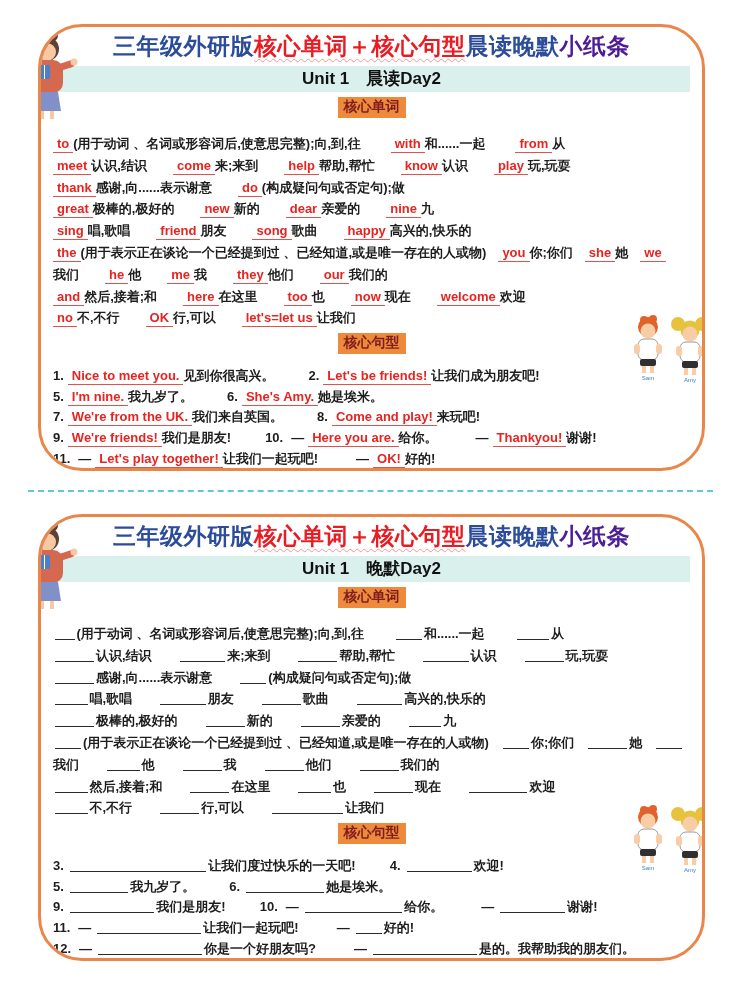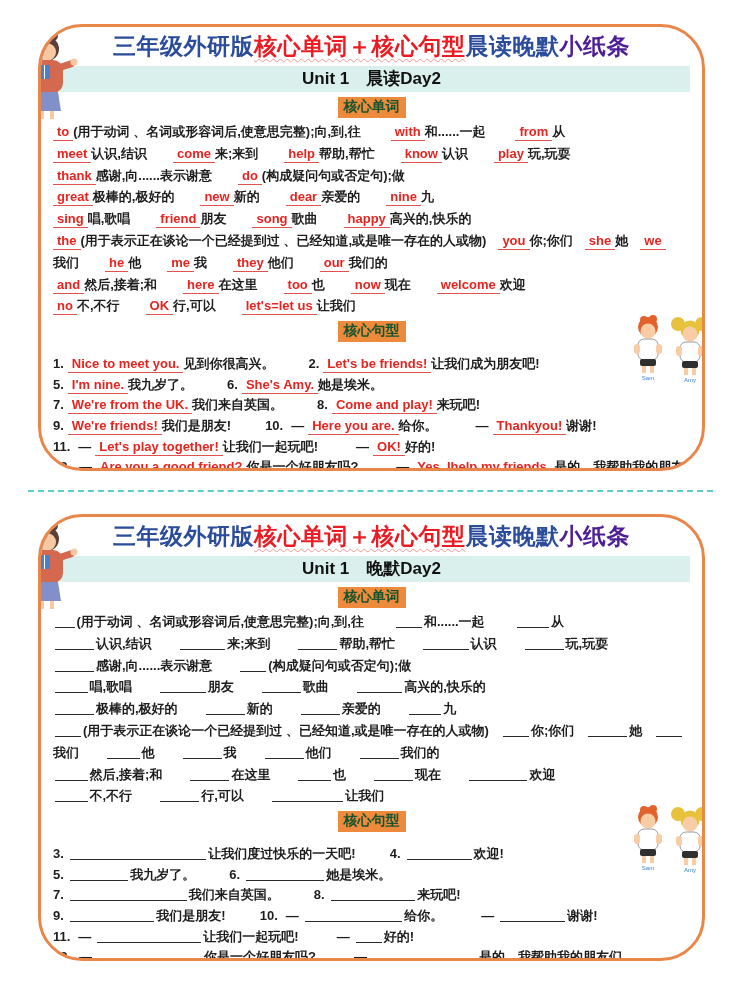--- a/index.html
+++ b/index.html
@@ -30,24 +30,24 @@
     text-decoration-line:underline;text-decoration-style:wavy;
     text-decoration-color:#f09a94;text-decoration-thickness:1px;
     text-underline-offset:4px;
   }
   .unit-banner{
     margin:5px 0 0 0;height:26px;line-height:26px;background:#daf0ec;
     text-align:center;font-size:17px;font-weight:bold;color:#111;
   }
   .badge{
     width:fit-content;margin:5px auto 0 auto;background:#ed8a3c;
-    font-size:14px;font-weight:bold;color:#14532d;padding:1px 6px 2px 6px;
+    font-size:14px;font-weight:bold;color:#7f1d1d;padding:1px 6px 2px 6px;
   }
   .badge.b2{margin-top:4px;}
-  .word-lines{margin-top:3px;}
+  .word-lines{margin-top:15px;}
   .wline{line-height:20.8px;white-space:nowrap;}
   .witem{margin-right:26px;}
   .word-lines .wline:nth-child(6) .witem{margin-right:12px;}
   .word-lines .wline:nth-child(1) .witem{margin-right:30px;}
   .sentence-lines{margin-top:11px;}
   .sline{line-height:19.6px;white-space:nowrap;}
   .sitem{margin-right:34px;}
   .wen,.sen{
     color:#e62420;font-weight:bold;font-size:13px;
     border-bottom:1.6px solid #e0524d;padding:0 4px 1px 4px;
@@ -163,21 +163,20 @@
       <div class="wline"><span class="witem"><span class="blank" style="width: 39px;"></span><span class="wzh">极棒的,极好的</span></span><span class="witem"><span class="blank" style="width: 39px;"></span><span class="wzh">新的</span></span><span class="witem"><span class="blank" style="width: 39px;"></span><span class="wzh">亲爱的</span></span><span class="witem"><span class="blank" style="width: 32.5px;"></span><span class="wzh">九</span></span></div>
       <div class="wline"><span class="witem"><span class="blank" style="width: 26px;"></span><span class="wzh">(用于表示正在谈论一个已经提到过 、已经知道,或是唯一存在的人或物)</span></span><span class="witem"><span class="blank" style="width: 26px;"></span><span class="wzh">你;你们</span></span><span class="witem"><span class="blank" style="width: 39px;"></span><span class="wzh">她</span></span><span class="witem"><span class="blank" style="width: 26px;"></span></span></div>
       <div class="wline"><span class="witem"><span class="wzh">我们</span></span><span class="witem"><span class="blank" style="width: 32.5px;"></span><span class="wzh">他</span></span><span class="witem"><span class="blank" style="width: 39px;"></span><span class="wzh">我</span></span><span class="witem"><span class="blank" style="width: 39px;"></span><span class="wzh">他们</span></span><span class="witem"><span class="blank" style="width: 39px;"></span><span class="wzh">我们的</span></span></div>
       <div class="wline"><span class="witem"><span class="blank" style="width: 32.5px;"></span><span class="wzh">然后,接着;和</span></span><span class="witem"><span class="blank" style="width: 39px;"></span><span class="wzh">在这里</span></span><span class="witem"><span class="blank" style="width: 32.5px;"></span><span class="wzh">也</span></span><span class="witem"><span class="blank" style="width: 39px;"></span><span class="wzh">现在</span></span><span class="witem"><span class="blank" style="width: 58.5px;"></span><span class="wzh">欢迎</span></span></div>
       <div class="wline"><span class="witem"><span class="blank" style="width: 32.5px;"></span><span class="wzh">不,不行</span></span><span class="witem"><span class="blank" style="width: 39px;"></span><span class="wzh">行,可以</span></span><span class="witem"><span class="blank" style="width: 71.5px;"></span><span class="wzh">让我们</span></span></div>
     </div>
   <div class="badge b2">核心句型</div>
   <div class="sentence-lines">
       <div class="sline"><span class="sitem"><span class="snum">3.</span><span class="blank" style="width: 136.5px;"></span><span class="szh">让我们度过快乐的一天吧!</span></span><span class="sitem"><span class="snum">4.</span><span class="blank" style="width: 65px;"></span><span class="szh">欢迎!</span></span></div>
       <div class="sline"><span class="sitem"><span class="snum">5.</span><span class="blank" style="width: 58.5px;"></span><span class="szh">我九岁了。</span></span><span class="sitem"><span class="snum">6.</span><span class="blank" style="width: 78px;"></span><span class="szh">她是埃米。</span></span></div>
-      <div class="sline"><span class="sitem"><span class="snum">7.</span><span class="blank" style="width: 117px;"></span><span class="szh">我们来自英国。</span></span><span class="sitem"><span class="snum">8.</span><span class="blank" style="width: 84.5px;"></span><span class="szh">来玩吧!</span></span></div>
       <div class="sline"><span class="sitem"><span class="snum">9.</span><span class="blank" style="width: 84.5px;"></span><span class="szh">我们是朋友!</span></span><span class="sitem"><span class="snum">10.</span><span class="sdash">—</span><span class="blank" style="width: 97.5px;"></span><span class="szh">给你。</span></span><span class="sitem"><span class="sdash">—</span><span class="blank" style="width: 65px;"></span><span class="szh">谢谢!</span></span></div>
       <div class="sline"><span class="sitem"><span class="snum">11.</span><span class="sdash">—</span><span class="blank" style="width: 104px;"></span><span class="szh">让我们一起玩吧!</span></span><span class="sitem"><span class="sdash">—</span><span class="blank" style="width: 26px;"></span><span class="szh">好的!</span></span></div>
       <div class="sline"><span class="sitem"><span class="snum">12.</span><span class="sdash">—</span><span class="blank" style="width: 104px;"></span><span class="szh">你是一个好朋友吗?</span></span><span class="sitem"><span class="sdash">—</span><span class="blank" style="width: 104px;"></span><span class="szh">是的。我帮助我的朋友们。</span></span></div>
     </div>
   <div class="kids">
     <svg viewBox="0 0 88 84" width="88" height="84">
       <circle cx="19" cy="13" r="10" fill="#e2622b"></circle>
       <circle cx="15" cy="6" r="4" fill="#e2622b"></circle>
         <circle cx="24" cy="5" r="4" fill="#e2622b"></circle>
       <circle cx="19" cy="17" r="7.5" fill="#f8cda6"></circle>

